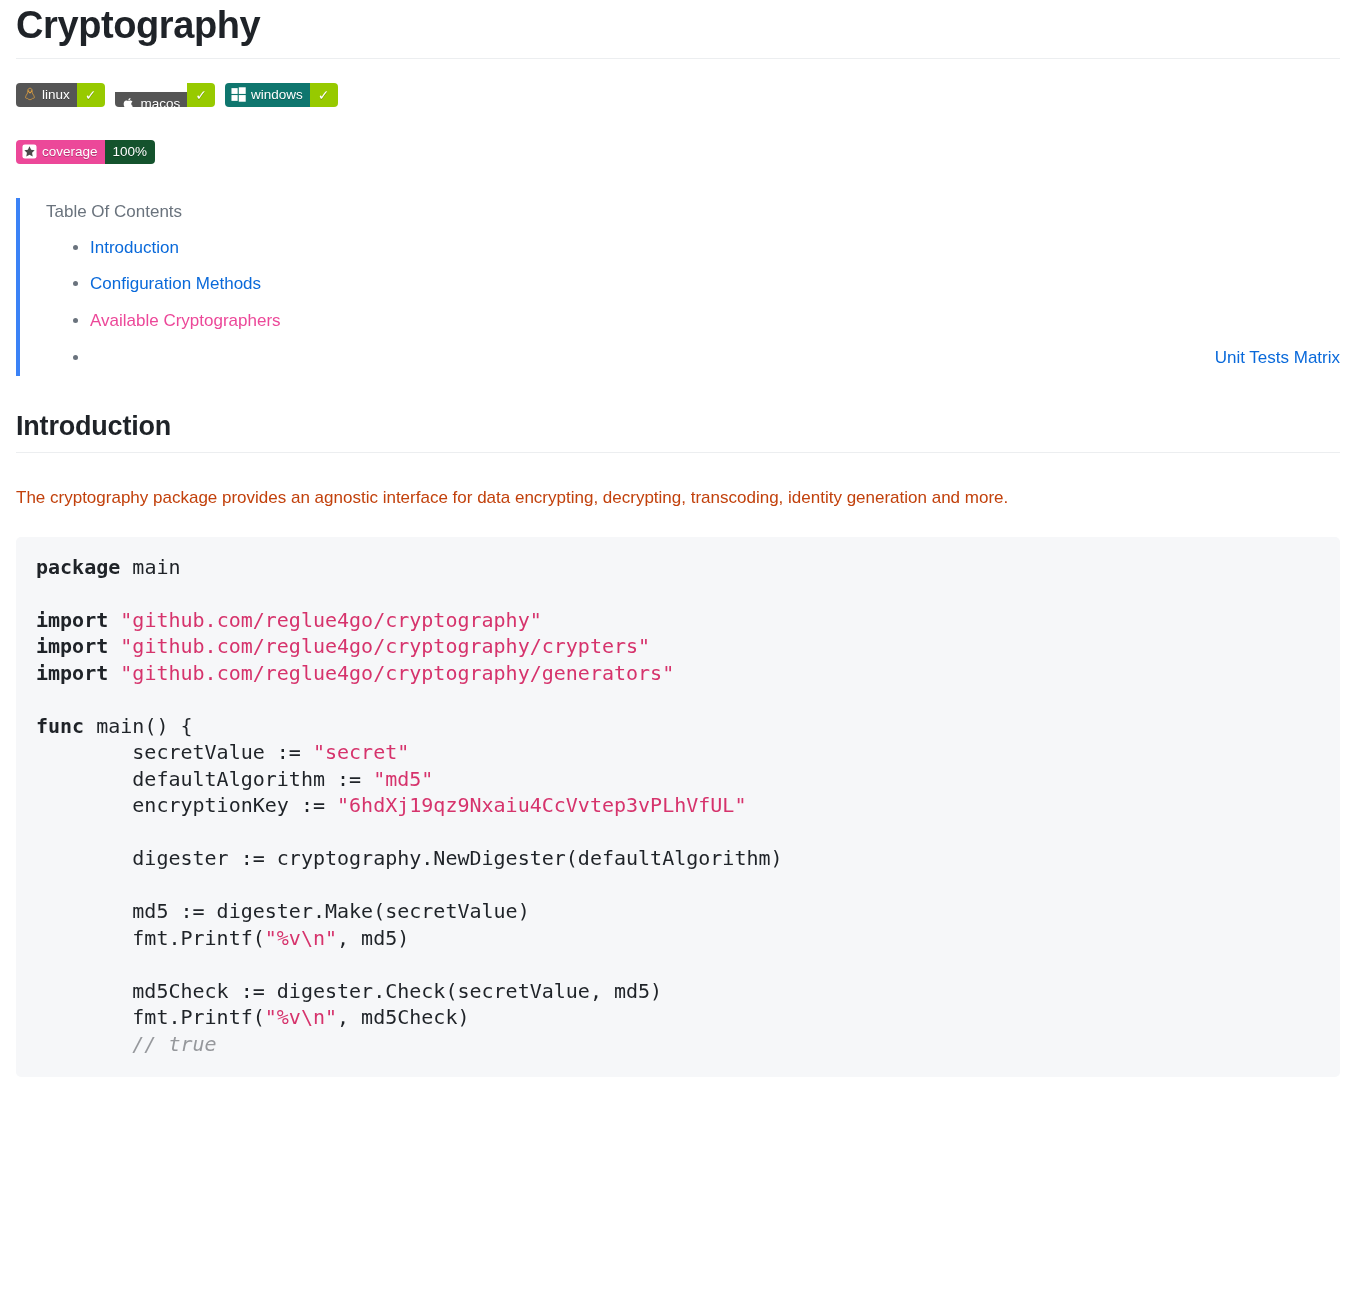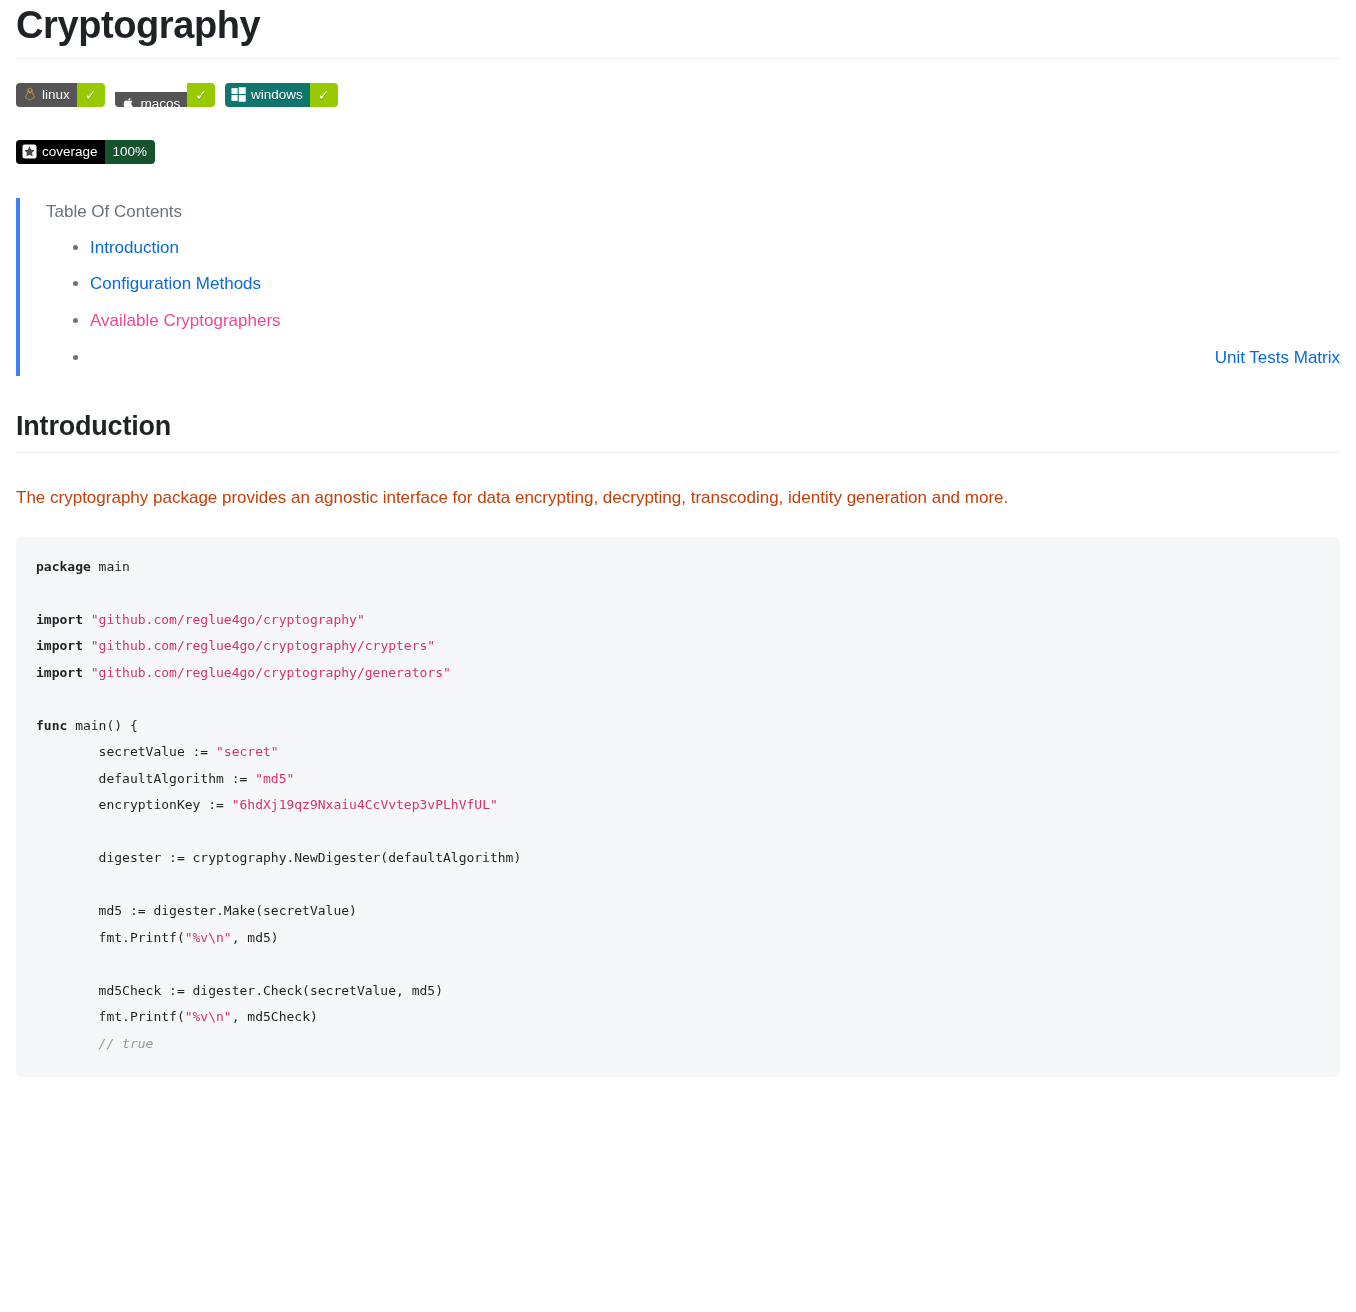--- a/index.html
+++ b/index.html
@@ -141,21 +141,21 @@
     margin: 32px 0 0 0;
   }
 
   
   pre.code-block {
     margin: 26px 0 0 0;
     background: #f6f7f9;
     border-radius: 5px;
     padding: 17px 16px 20px 20px;
     font-family: "DejaVu Sans Mono", "Liberation Mono", monospace;
-    font-size: 13px;
+    font-size: 20px;
     line-height: 26.5px;
     color: #1f2328;
     overflow: hidden;
     white-space: pre;
     box-sizing: border-box;
   }
   pre.code-block .kw   { font-weight: bold; color: #1f2328; }
   pre.code-block .str  { color: #d6336c; }
   pre.code-block .cmt  { color: #96989c; font-style: italic; }
 </style>
@@ -204,21 +204,21 @@
             </svg>
           </span>
           <span>windows</span>
         </span>
         <span class="right check" style="background: rgb(151, 202, 0);">✓</span>
       </span>
     </div>
 
   <div class="badge-row second" id="coverage-badges">
       <span class="badge">
-        <span class="left" style="background: #000000;">
+        <span class="left" style="background: #ec4899;">
           <span class="badge-icon">
             <svg width="15" height="15" viewBox="0 0 16 16" aria-hidden="true">
               <rect x="0.5" y="0.5" width="15" height="15" rx="2.5" fill="#ffffff"></rect>
               <path fill="#4a4a4a" d="M8 2.4l1.72 3.62 3.78.52-2.76 2.77.67 3.94L8 11.4l-3.41 1.85.67-3.94L2.5 6.54l3.78-.52z"></path>
             </svg>
           </span>
           <span>coverage</span>
         </span>
         <span class="right" style="background: #14532d;">100%</span>
       </span>

